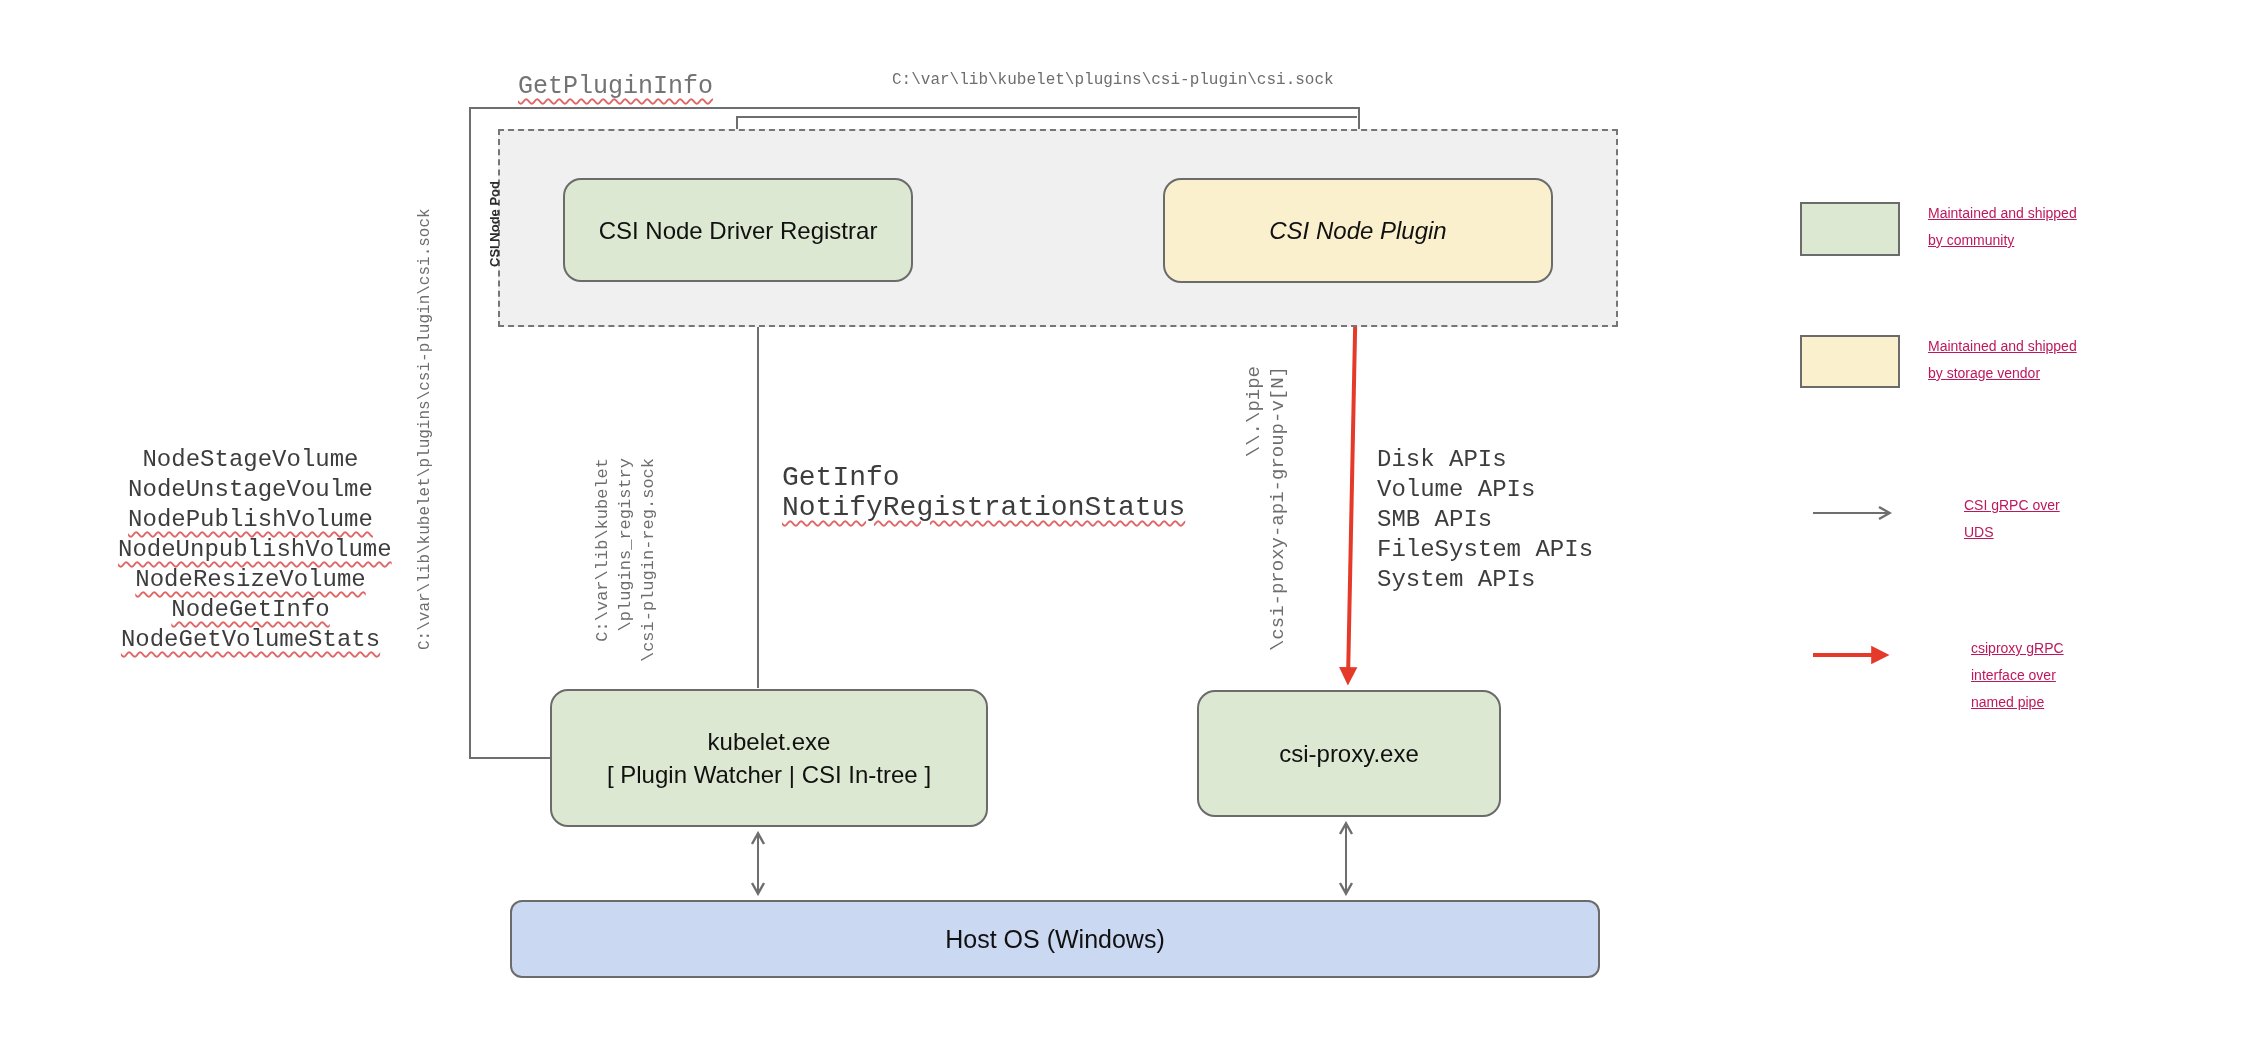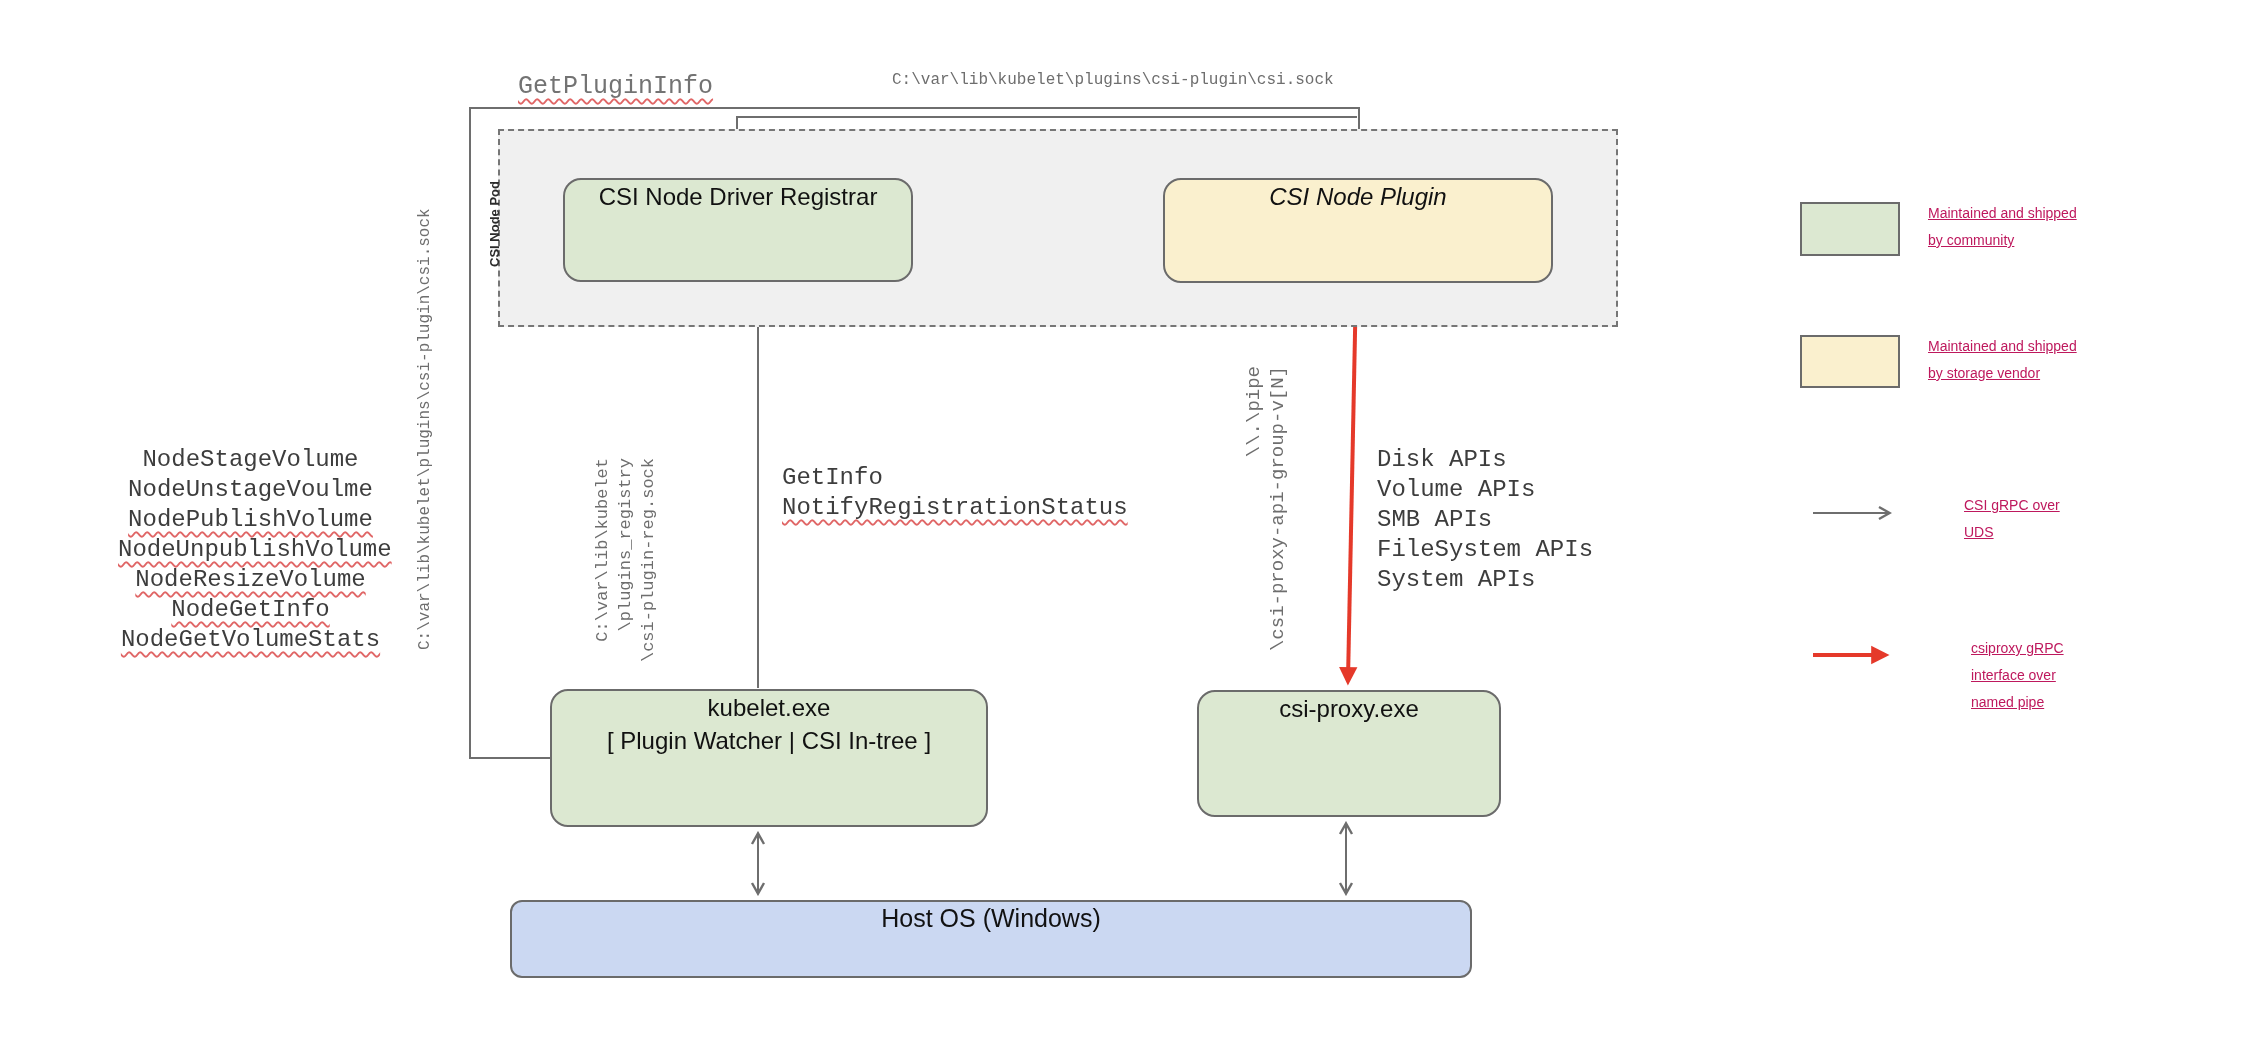--- a/index.html
+++ b/index.html
@@ -20,47 +20,47 @@
   .ln{stroke:var(--line-gray);stroke-width:2;fill:none;}
   .lnr{stroke:var(--line-red);stroke-width:4;fill:none;}
   .mkV{fill:none;stroke:var(--line-gray);stroke-width:1.8;}
   .mkR{fill:var(--line-red);stroke:none;}
 
   .pod{
     position:absolute;left:498px;top:129px;width:1120px;height:198px;
     background:var(--pod-fill);border:2px dashed #767676;
   }
   .nodebox{
-    position:absolute;display:flex;flex-direction:column;align-items:center;justify-content:flex-start;
+    position:absolute;display:flex;flex-direction:column;align-items:center;justify-content:center;
     border:2px solid var(--box-border);border-radius:18px;
     font-size:24px;line-height:33px;text-align:center;color:var(--label-text);
   }
   .box-registrar{left:563px;top:178px;width:350px;height:104px;background:var(--community-fill);}
   .box-plugin{left:1163px;top:178px;width:390px;height:105px;background:var(--vendor-fill);font-style:italic;}
   .box-kubelet{left:550px;top:689px;width:438px;height:138px;background:var(--community-fill);}
   .box-proxy{left:1197px;top:690px;width:304px;height:127px;background:var(--community-fill);}
-  .box-host{left:510px;top:900px;width:962px;height:78px;background:var(--host-fill);border-radius:12px;font-size:25px;}
+  .box-host{left:510px;top:900px;width:1090px;height:78px;background:var(--host-fill);border-radius:12px;font-size:25px;}
 
   .mono{font-family:"Liberation Mono","DejaVu Sans Mono",monospace;}
   .pathtxt{color:var(--path-text);}
   .calltxt{color:var(--call-text);}
   .abs{position:absolute;}
   .rot{transform:rotate(-90deg);transform-origin:left bottom;}
   .wavy{
     text-decoration-line:underline;text-decoration-style:wavy;
     text-decoration-color:var(--wavy-red);text-decoration-thickness:1.5px;
     text-underline-offset:5px;
   }
 
   .lbl-getplugininfo{left:518px;top:72px;font-size:25px;line-height:30px;color:#737373;}
   .lbl-topsock{left:892px;top:70px;font-size:16px;line-height:20px;}
   .lbl-leftsock{left:436px;top:628px;width:446px;height:22px;font-size:16px;line-height:22px;}
   .lbl-nodemethods{left:118px;top:445px;width:265px;font-size:24px;line-height:30px;text-align:center;}
   .lbl-registry{left:660px;top:599px;width:210px;height:69px;font-size:17px;line-height:23px;text-align:right;}
-  .lbl-getinfo{left:782px;top:463px;font-size:24px;line-height:30px;}
+  .lbl-getinfo{left:782px;top:463px;font-size:28px;line-height:30px;}
   .lbl-pipe{left:1290px;top:614px;width:296px;height:48px;font-size:19px;line-height:24px;text-align:right;}
   .lbl-apis{left:1377px;top:445px;font-size:24px;line-height:30px;}
   .lbl-podname{left:504px;top:250px;width:88px;height:18px;font-size:13px;font-weight:700;
     line-height:18px;text-align:center;color:#2b2b2b;}
 
   .legend-swatch{position:absolute;width:100px;border:2px solid var(--box-border);}
   .sw-community{left:1800px;top:202px;height:54px;background:var(--community-fill);}
   .sw-vendor{left:1800px;top:335px;height:53px;background:var(--vendor-fill);}
   .legend-text{position:absolute;left:1928px;font-size:14px;line-height:27px;color:#be185d;text-decoration:underline;}
   .lt-community{top:200px;} .lt-vendor{top:333px;} .lt-uds{top:492px;margin-left:36px;} .lt-pipe{top:635px;margin-left:43px;}

